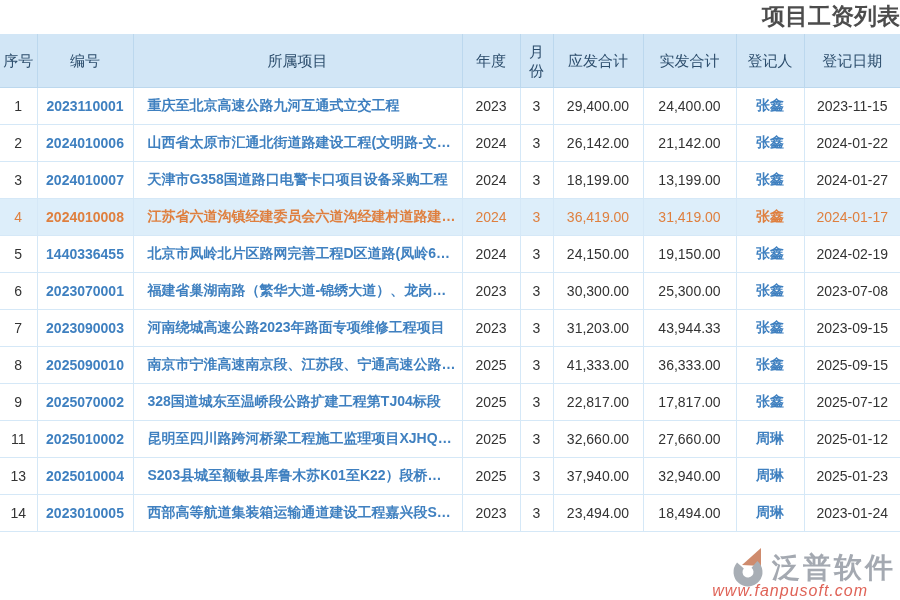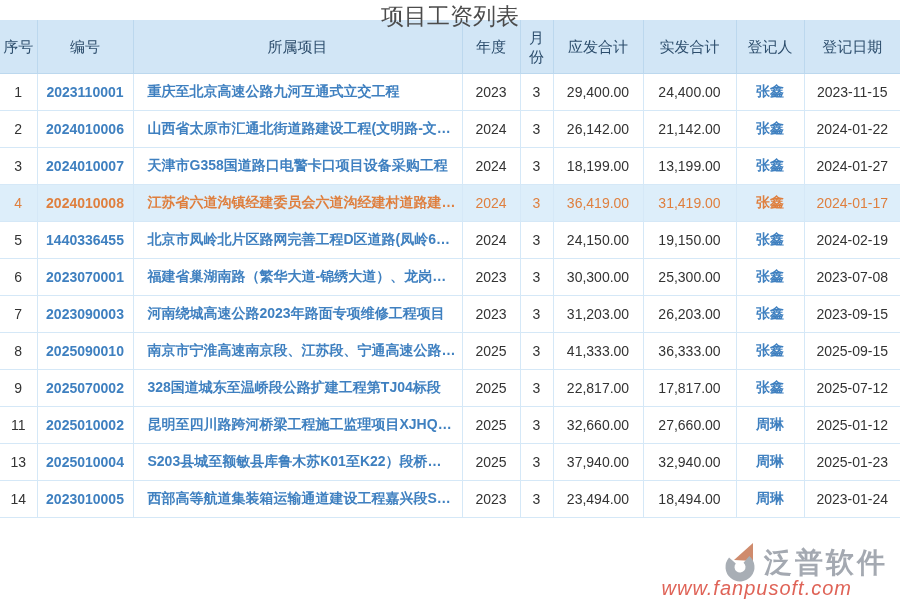--- a/index.html
+++ b/index.html
@@ -1,36 +1,36 @@
 <!DOCTYPE html>
 <html><head>
 <meta charset="utf-8">
 <style>
   html,body{margin:0;padding:0;width:900px;height:600px;overflow:hidden;background:#fff;
     font-family:"Liberation Sans","DejaVu Sans",sans-serif;}
   body{position:relative;}
-  .page-title{height:20px;line-height:32px;text-align:center;font-size:23px;font-weight:normal;color:#4c4c4c;}
+  .page-title{height:34px;line-height:32px;text-align:right;font-size:23px;font-weight:bold;color:#4c4c4c;}
   table{width:900px;border-collapse:collapse;table-layout:fixed;}
   thead th{height:53px;background:#d2e6f6;color:#2c4d6c;font-size:15px;font-weight:400;
     border:1px solid #bcd8ee;padding:0 2px;line-height:19px;}
   thead th:first-child{border-left:none;margin-top:32px;}
   thead th:last-child{border-right:none;}
   thead th{border-top:none;}
   td{height:36px;border:1px solid #d5e8f7;font-size:14px;color:#333;text-align:center;
     padding:0 2px;overflow:hidden;white-space:nowrap;}
   td:first-child{border-left:none;}
   td:last-child{border-right:none;}
   .c-code,.c-project,.c-registrant{color:#3f80c0;cursor:pointer;font-weight:bold;}
   .c-project{text-align:left;padding:0 6px 0 14px;text-overflow:ellipsis;}
   tr.active td{background:#ddeefa;color:#df7f3e;}
   tr.active td.c-code,tr.active td.c-project,tr.active td.c-registrant{color:#df7f3e;}
-  .watermark{position:absolute;right:12px;bottom:0;text-align:center;pointer-events:none;z-index:5;}
+  .watermark{position:absolute;right:4px;bottom:0;text-align:center;pointer-events:none;z-index:5;}
   .wm-top{display:flex;align-items:center;justify-content:flex-end;}
   .wm-brand{font-size:28px;font-weight:bold;color:rgba(148,154,163,0.85);letter-spacing:3px;line-height:30px;}
-  .wm-url{font-size:20px;font-style:italic;color:rgba(217,72,58,0.85);margin-top:-9px;margin-right:36px;letter-spacing:1px;}
+  .wm-url{font-size:16px;font-style:italic;color:rgba(217,72,58,0.85);margin-top:-9px;margin-right:28px;letter-spacing:1px;}
   .wm-logo{margin-right:2px;opacity:0.85;}
 </style>
 </head>
 <body>
 
 <div class="page-title">项目工资列表</div>
 
 <table>
   <colgroup>
     <col style="width:37px">
@@ -123,21 +123,21 @@
         <td class="c-registrant">张鑫</td>
         <td class="c-date">2023-07-08</td>
       </tr>
       <tr>
         <td class="c-index">7</td>
         <td class="c-code">2023090003</td>
         <td class="c-project">河南绕城高速公路2023年路面专项维修工程项目</td>
         <td class="c-year">2023</td>
         <td class="c-month">3</td>
         <td class="c-payable">31,203.00</td>
-        <td class="c-actual">26,203.00</td>
+        <td class="c-actual">43,944.33</td>
         <td class="c-registrant">张鑫</td>
         <td class="c-date">2023-09-15</td>
       </tr>
       <tr>
         <td class="c-index">8</td>
         <td class="c-code">2025090010</td>
         <td class="c-project">南京市宁淮高速南京段、江苏段、宁通高速公路劳...</td>
         <td class="c-year">2025</td>
         <td class="c-month">3</td>
         <td class="c-payable">41,333.00</td>

